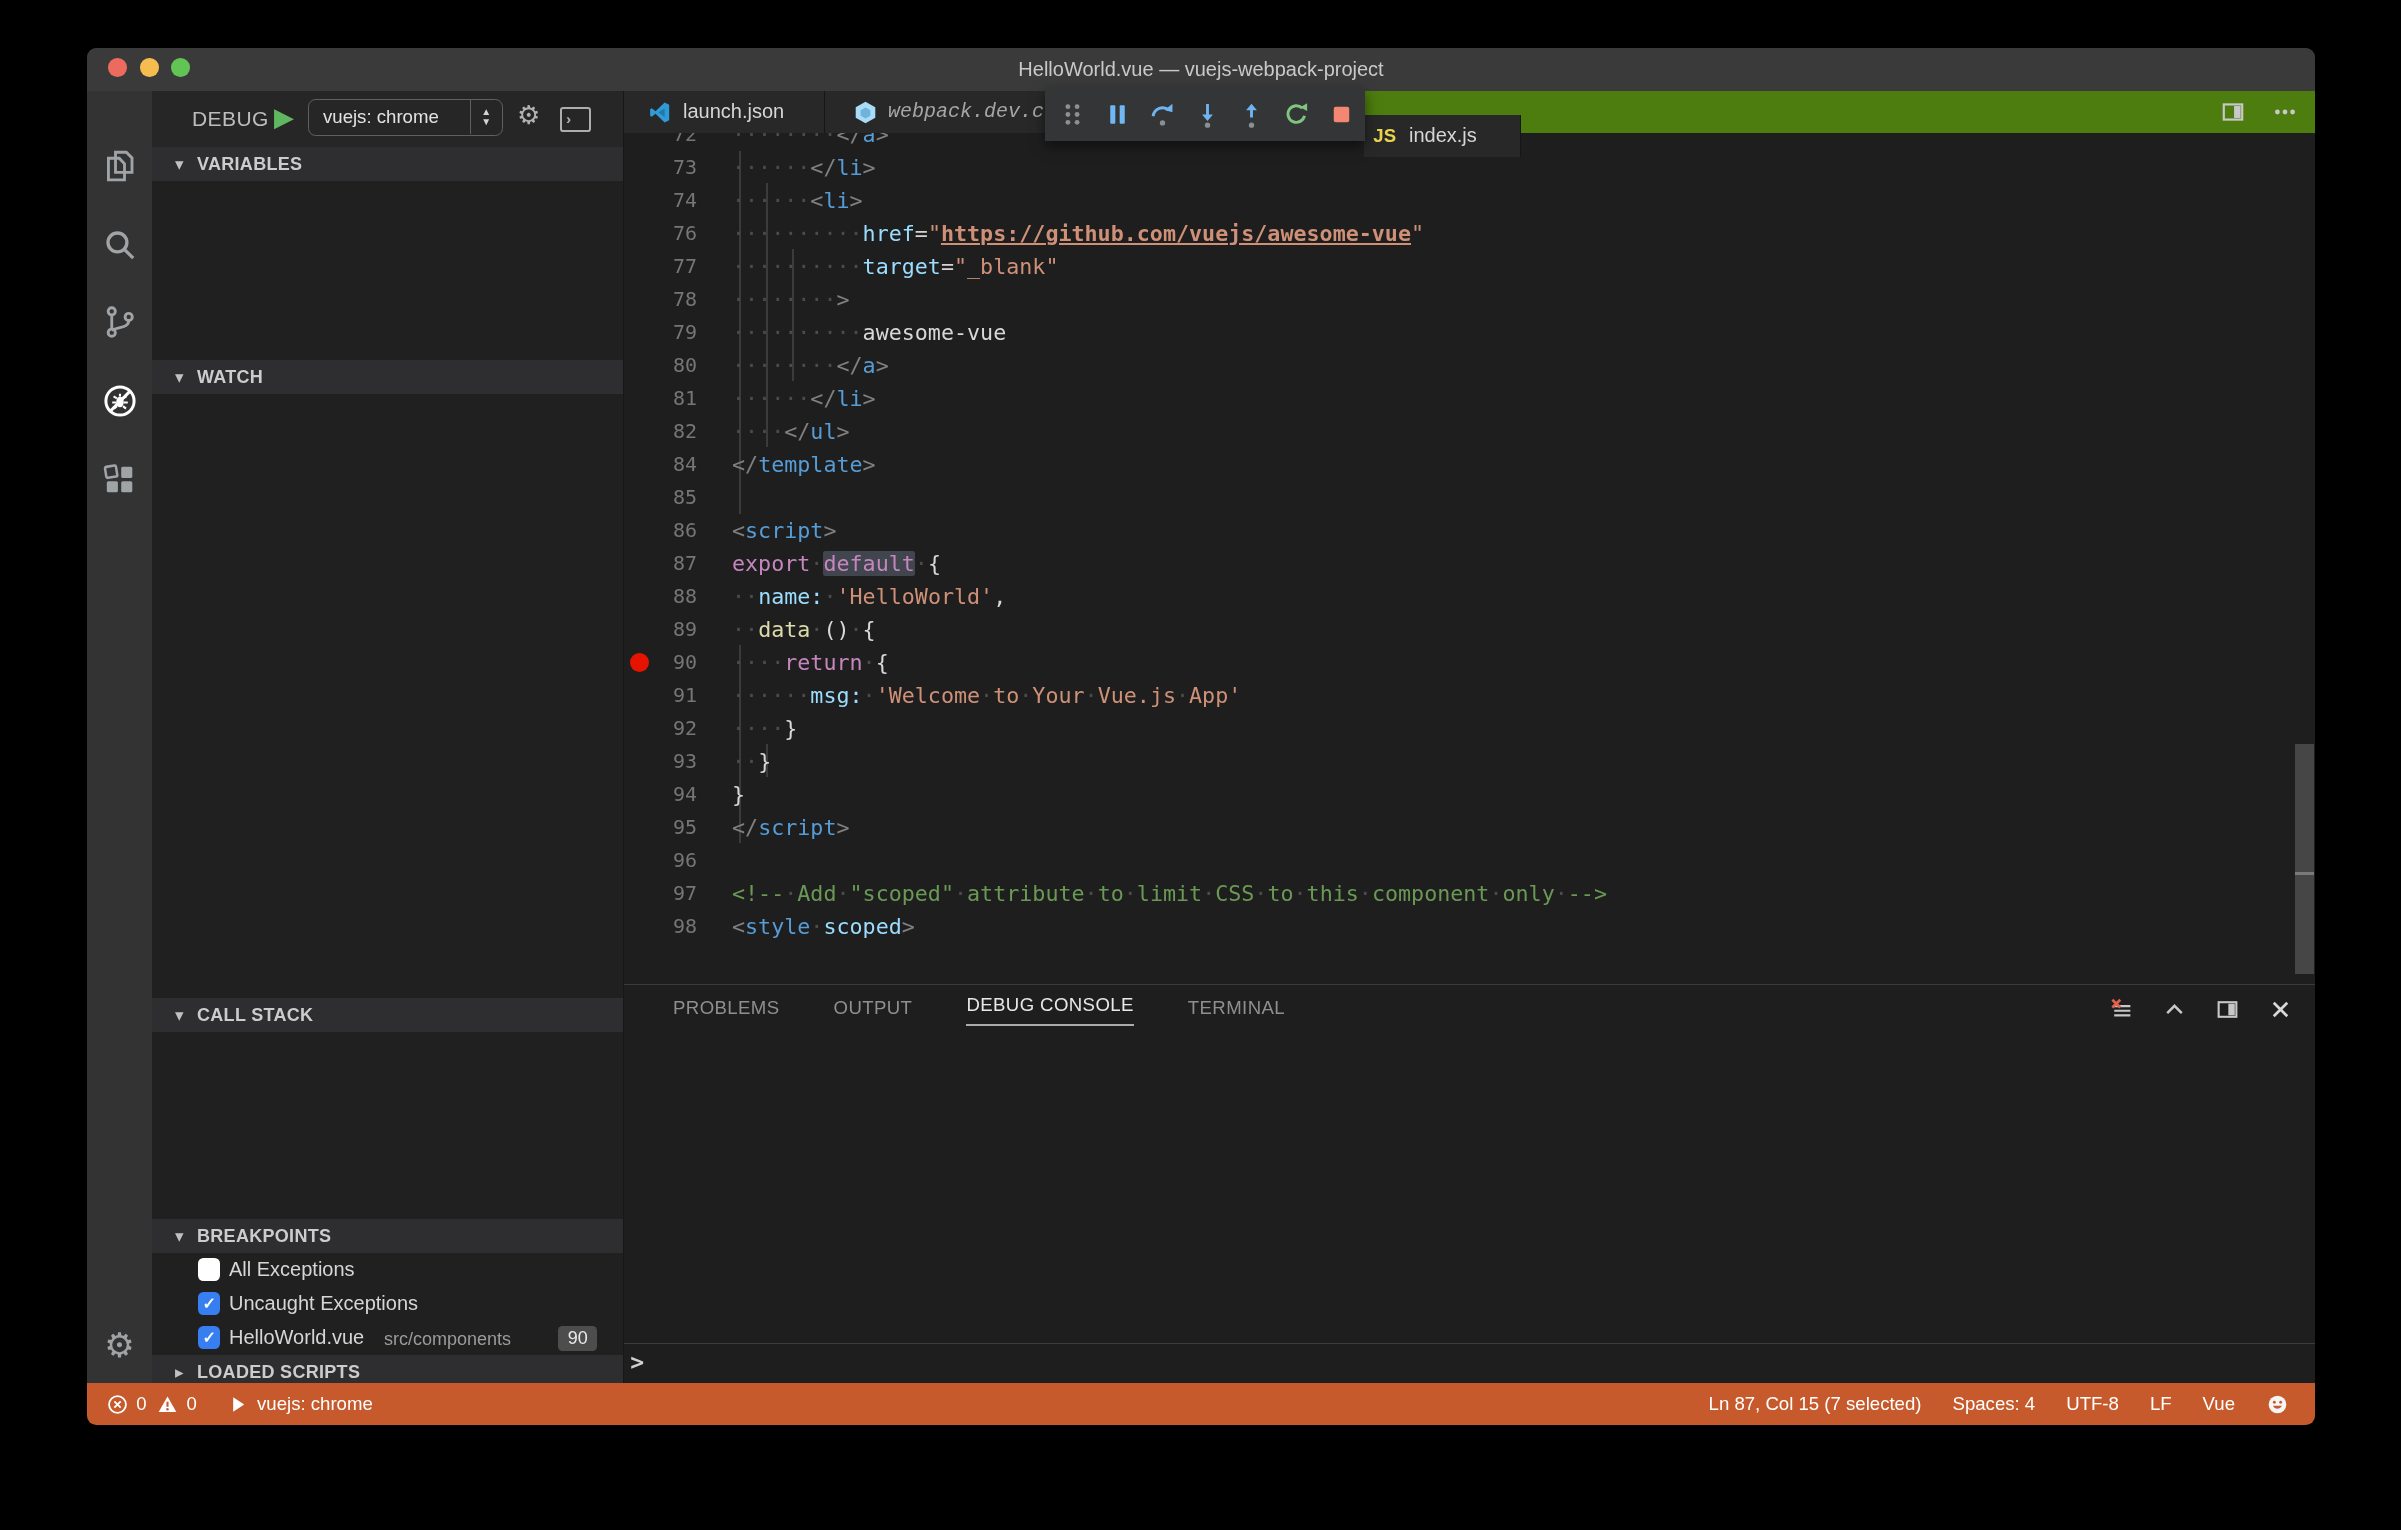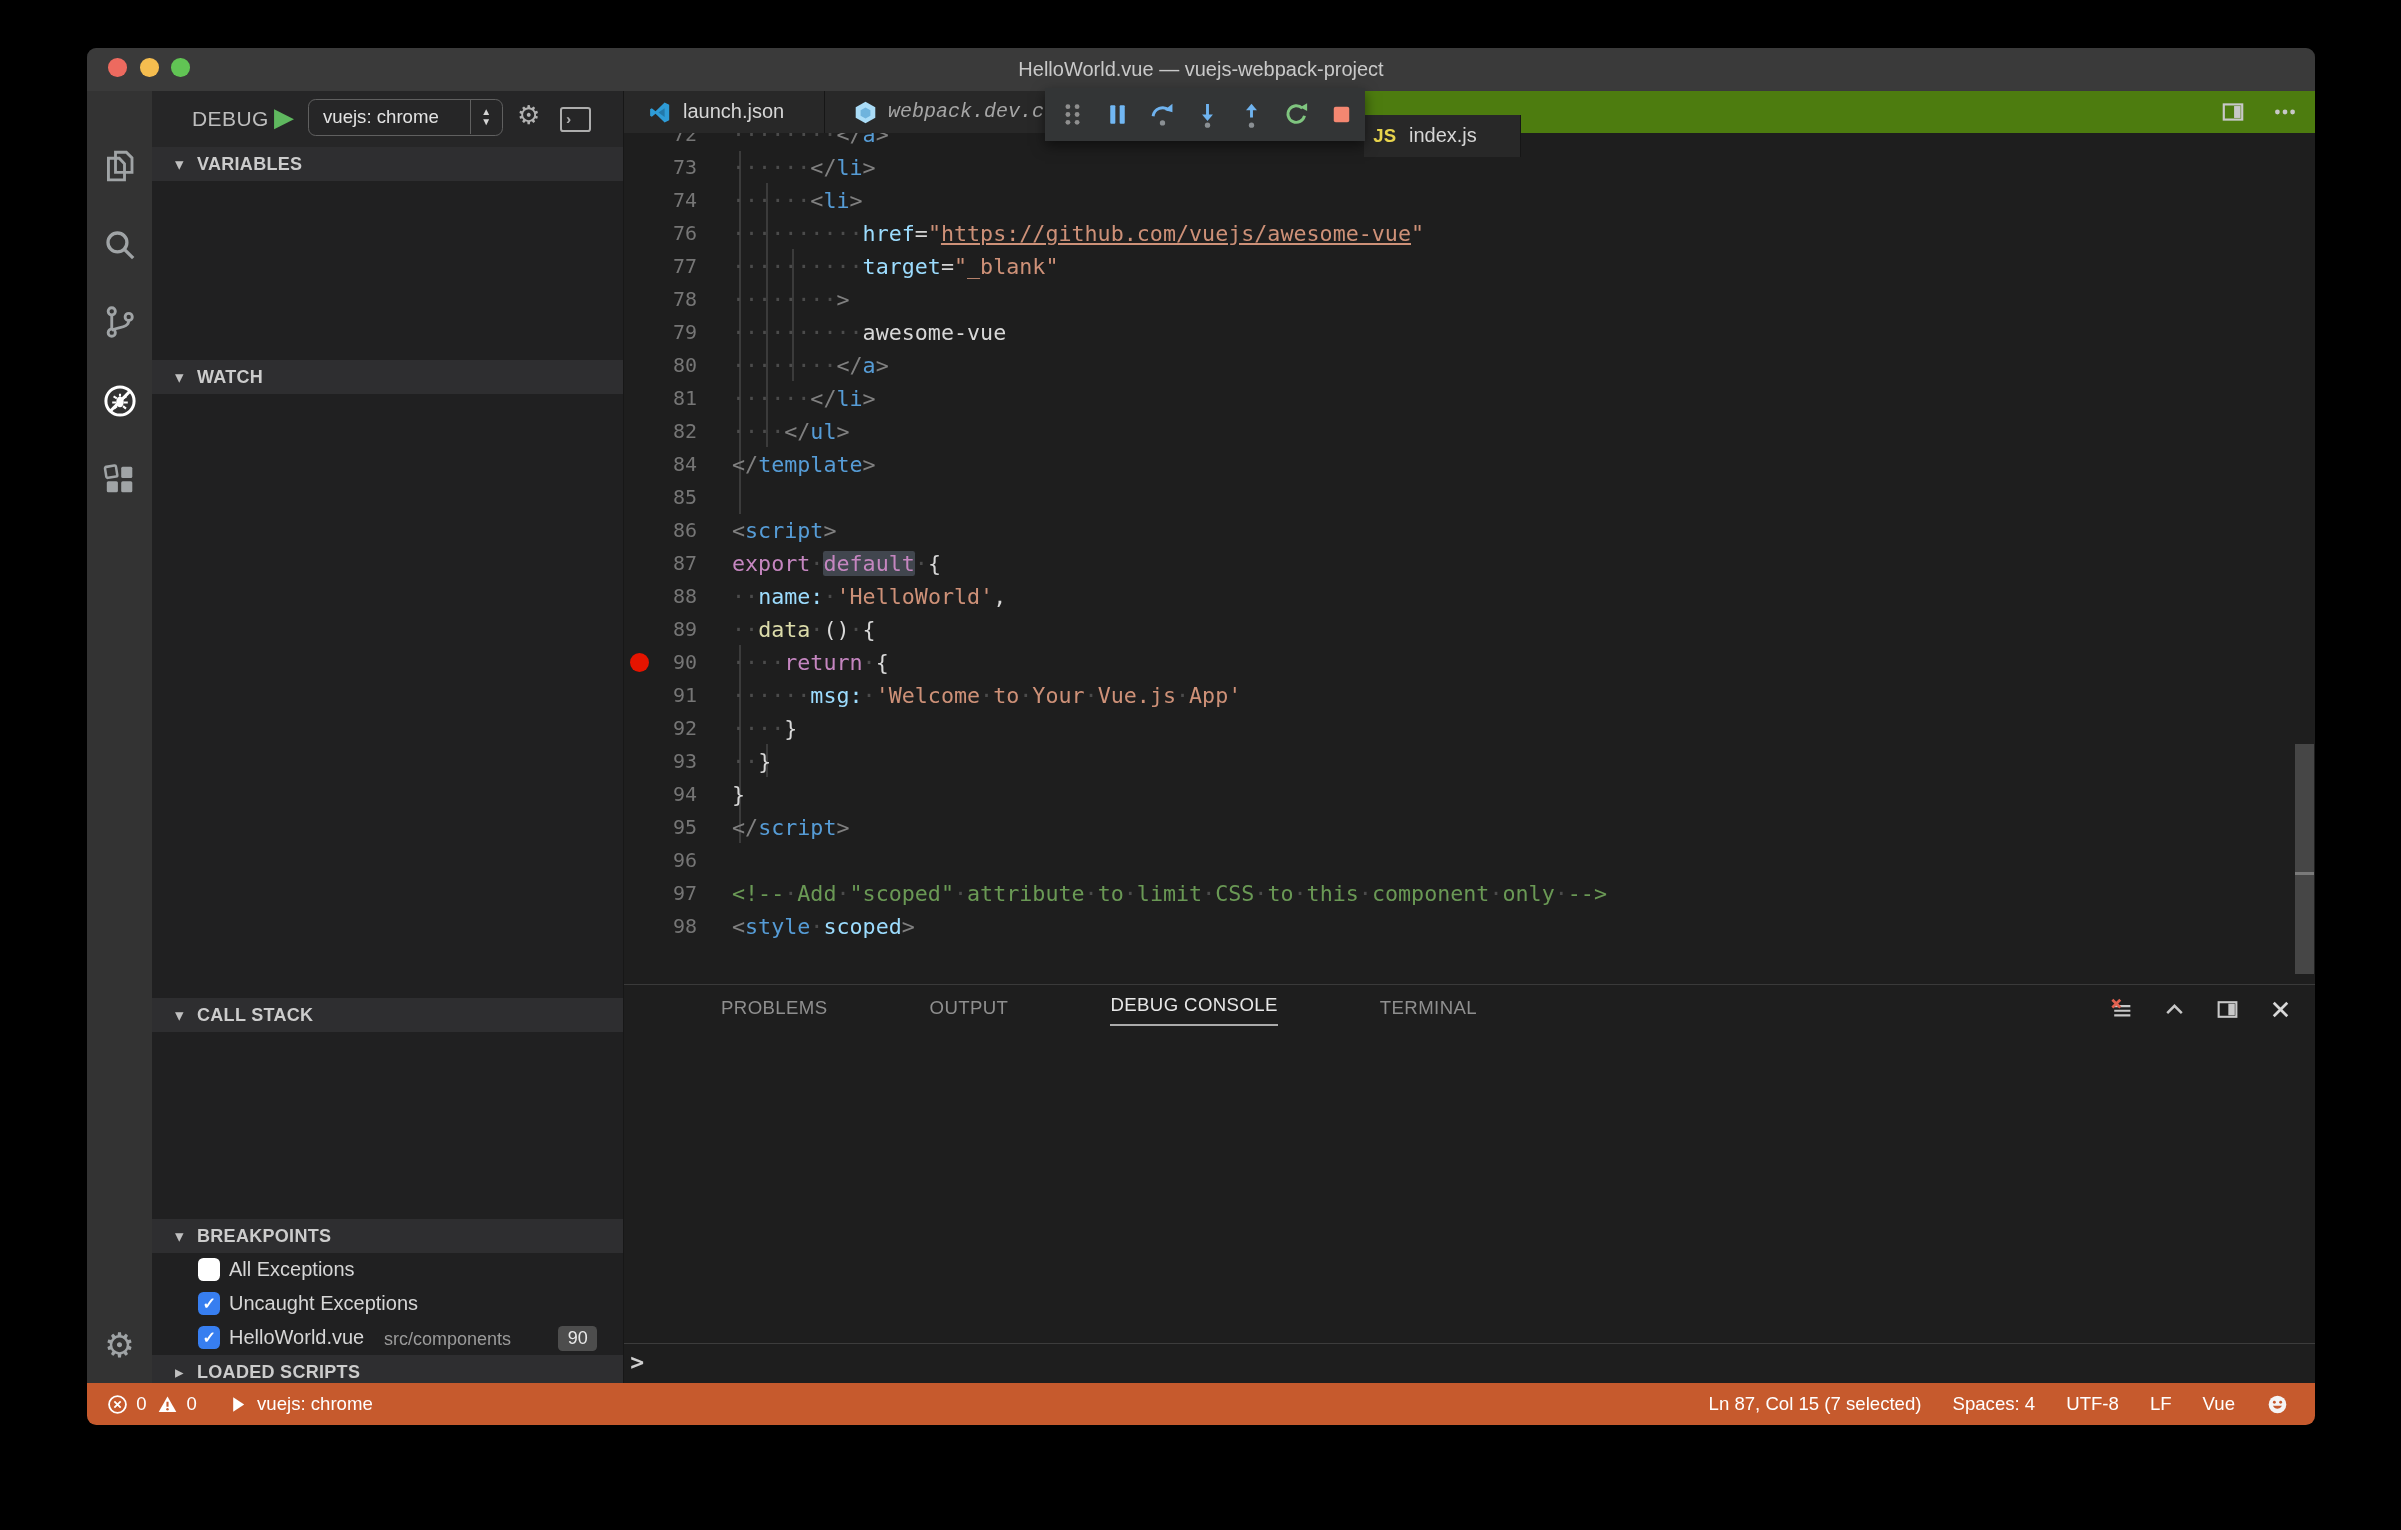--- a/index.html
+++ b/index.html
@@ -53,38 +53,38 @@
   .crow{position:relative;height:33px;font-family:"DejaVu Sans Mono",monospace;font-size:21.7px;line-height:33px;}
   .crow .ln{position:absolute;left:0;top:0;width:73px;text-align:right;color:#767676;font-size:20px;}
   .crow .lc{position:absolute;left:108px;top:0;white-space:pre;}
   .bp-dot{position:absolute;left:6.2px;top:7px;width:19.3px;height:19.3px;border-radius:50%;background:#E51400;}
   .tk-ws{color:#4b4b4b;}
   .tk-p{color:#808080;}
   .tk-tag{color:#569CD6;}
   .tk-attr{color:#9CDCFE;}
   .tk-op{color:#d4d4d4;}
   .tk-str{color:#CE9178;}
-  .tk-url{color:#CE9178;text-decoration:underline;}
+  .tk-url{color:#CE9178;text-decoration:underline;font-weight:bold;}
   .tk-kw{color:#C586C0;}
   .tk-prop{color:#9CDCFE;}
   .tk-fn{color:#DCDCAA;}
   .tk-txt{color:#d8d8d8;}
   .tk-com{color:#6A9955;}
   .tk-sel{background:#41464e;border-radius:2.3px;}
   .iguide{position:absolute;width:1.5px;background:#3b3b3b;}
   #scroll-thumb{position:absolute;left:1671px;top:653px;width:19.3px;height:230px;background:#464646;}
   #scroll-notch{position:absolute;left:1671px;top:781px;width:19.3px;height:3.1px;background:#7a7a7a;}
   
   #float-toolbar{position:absolute;left:958px;top:40px;width:320px;height:53px;background:#333536;box-shadow:0 4.6px 12.4px rgba(0,0,0,.5);display:flex;align-items:center;}
   .ft-btn{width:34px;height:34px;margin-left:10.8px;display:flex;align-items:center;justify-content:center;}
   .ft-btn svg{width:29px;height:29px;}
   
   #panel{position:absolute;left:537px;top:936px;width:1691px;height:399px;background:#1e1e1e;border-top:1.5px solid #3a3a3a;}
   #panel-tabs{position:absolute;left:49px;top:0;height:50px;display:flex;gap:54px;align-items:center;}
-  .ptab{color:#8f8f8f;font-size:18.6px;letter-spacing:0.4px;padding-bottom:4.6px;margin-left:48px;}
+  .ptab{color:#8f8f8f;font-size:18.6px;letter-spacing:0.4px;padding-bottom:4.6px;}
   .ptab.active{color:#e8e8e8;border-bottom:2.3px solid #ababab;padding-bottom:7.7px;}
   #panel-actions{position:absolute;right:21.7px;top:12.4px;display:flex;gap:28px;}
   #panel-actions .pa{width:25px;height:25px;}
   #panel-actions svg{width:25px;height:25px;}
   #console-input{position:absolute;left:0;bottom:0;width:100%;height:40px;border-top:1.5px solid #3c3c3c;}
   #console-prompt{position:absolute;left:6.2px;top:4.6px;color:#cfcfcf;font-size:23px;font-weight:bold;font-family:"DejaVu Sans Mono",monospace;}
   
   #statusbar{position:absolute;left:0;top:1335px;width:100%;height:42px;background:#C65A2D;color:#fff;font-size:18.6px;}
   #status-left{position:absolute;left:18.6px;top:0;height:42px;display:flex;align-items:center;gap:9.3px;}
   #status-right{position:absolute;right:26px;top:0;height:42px;display:flex;align-items:center;gap:31px;}

